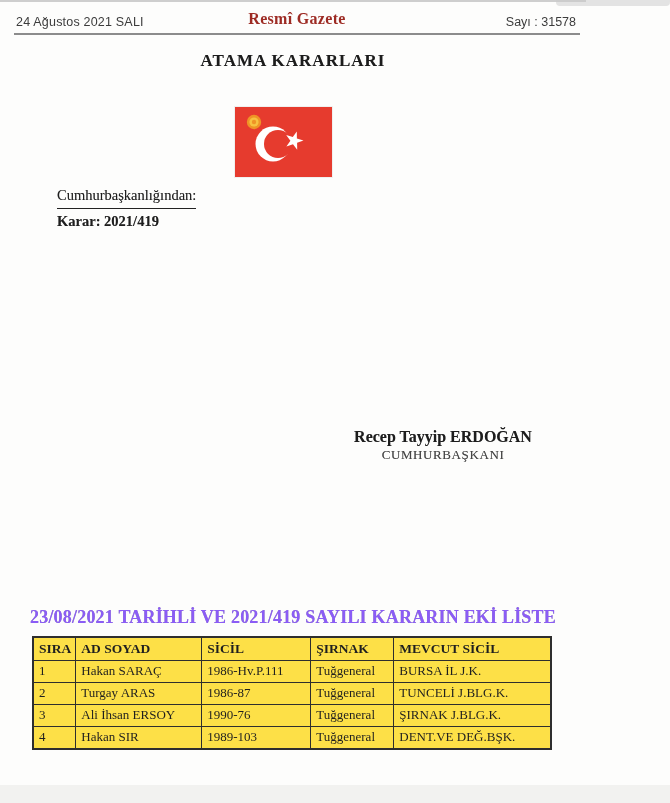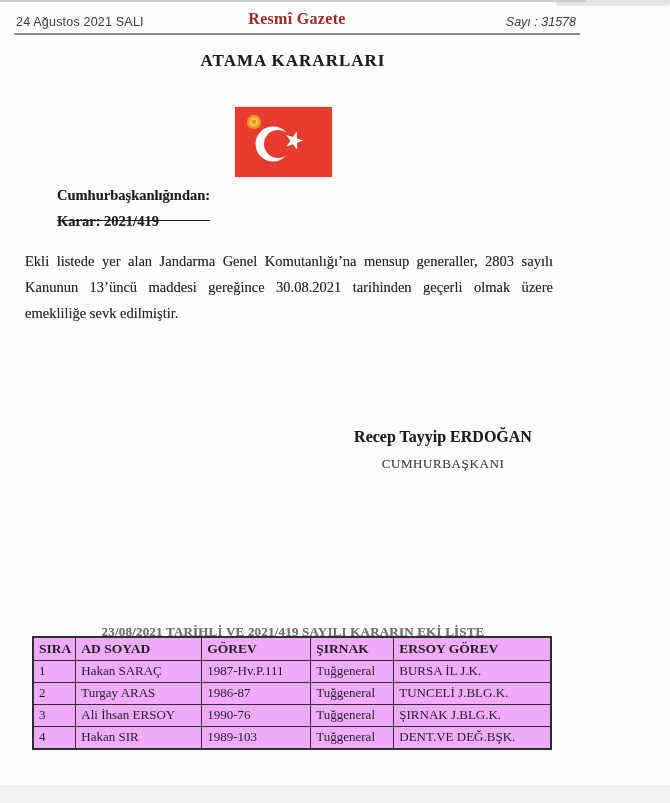--- a/index.html
+++ b/index.html
@@ -33,43 +33,43 @@
     position:absolute;left:2px;top:5px;
     font-size:12.5px;color:#3c3c3c;letter-spacing:.2px;
   }
   .masthead .gazette{
     position:absolute;left:0;right:0;top:0;text-align:center;
     font-family:"Liberation Serif", serif;
     font-size:16px;font-weight:bold;color:#9d2b24;letter-spacing:.3px;
   }
   .masthead .issue{
     position:absolute;right:4px;top:5px;
-    font-size:12.5px;color:#3c3c3c;font-style:italic;
+    font-size:12.5px;color:#3c3c3c;
   }
   .masthead-rule{
     position:absolute;left:14px;top:33px;width:566px;height:2px;
     background:#8c8c8c;
   }
   
   .section-title{
     position:absolute;left:0;top:51px;width:586px;text-align:center;
     font-size:17px;font-weight:bold;letter-spacing:1px;color:#1c1c1c;
     text-shadow:0 0 .5px rgba(30,30,30,.45);
   }
   
   .flag{
     position:absolute;left:235px;top:107px;width:97px;height:70px;
     box-shadow:0 0 0 1px rgba(0,0,0,.05);
   }
   
   .soft{ text-shadow:0 0 .5px rgba(30,30,30,.4); }
   .issuer{
     position:absolute;left:57px;top:187px;
-    font-size:14.5px;font-weight:bold;
-    border-bottom:1.5px solid #222;padding-bottom:16px;
+    font-size:14.5px;font-weight:normal;
+    border-bottom:1.5px solid #222;padding-bottom:4px;
   }
   .decree-number{
     position:absolute;left:57px;top:213px;
     font-size:14.5px;font-weight:bold;text-align:right;
   }
   .decree-body{
     position:absolute;left:25px;top:248px;width:528px;
     font-size:14.5px;line-height:26px;text-align:justify;color:#232323;
   }
   .decree-date{
@@ -77,32 +77,32 @@
     font-size:13.5px;color:#2a2a2a;
   }
   .signature{
     position:absolute;left:443px;top:428px;transform:translateX(-50%);
     text-align:center;white-space:nowrap;
   }
   .signature .name{
     font-size:16px;font-weight:bold;color:#1d1d1d;
   }
   .signature .role{
-    margin-top:10px;font-size:13px;color:#454545;letter-spacing:.6px;
+    margin-top:1px;font-size:13px;color:#454545;letter-spacing:.6px;
   }
   
   .annex-title{
     position:absolute;left:0;top:607px;width:586px;text-align:center;
-    font-size:13px;font-weight:bold;letter-spacing:.2px;color:#737373;margin-top:17px;
+    font-size:18px;font-weight:bold;letter-spacing:.2px;color:#8b5cf6;
   }
   table.annex{
     position:absolute;left:32px;top:636px;
     border-collapse:collapse;table-layout:fixed;
     font-size:13px;color:#1f1f1f;
-    background:#f0abfc;
+    background:#fde047;
   }
   table.annex th, table.annex td{
     border:1.5px solid #2e2e2e;
     padding:1px 4px 2px 5px;
     text-align:left;vertical-align:middle;
     overflow:hidden;white-space:nowrap;
     height:18px;
   }
   table.annex{ border:2px solid #2e2e2e; }
   table.annex th{
@@ -140,51 +140,50 @@
       <g>
         <circle cx="19" cy="15" r="7.2" fill="#ef9426"></circle>
         <circle cx="19" cy="15" r="4.6" fill="#f7c240"></circle>
         <circle cx="19" cy="15" r="2.2" fill="#ef9426"></circle>
       </g>
     </svg>
   </div>
 
   <div class="issuer soft">Cumhurbaşkanlığından:</div>
   <div class="decree-number soft">Karar: 2021/419</div>
-  <div class="decree-body soft">Ekli listede yer alan Jandarma Genel Komutanlığı’na mensup generaller, 2803 sayılı Kanunun 13’üncü maddesi gereğince 30.08.2021 tarihinden geçerli olmak üzere emekliliğe sevk edilmiştir.</div>
 
   <div class="signature">
     <div class="name soft">Recep Tayyip ERDOĞAN</div>
     <div class="role soft">CUMHURBAŞKANI</div>
   </div>
 
   <div class="annex-title soft">23/08/2021 TARİHLİ VE 2021/419 SAYILI KARARIN EKİ LİSTE</div>
 
   <table class="annex">
     <colgroup>
       <col class="c0">
         <col class="c1">
         <col class="c2">
         <col class="c3">
         <col class="c4">
     </colgroup>
     <thead>
       <tr>
         <th>SIRA</th>
         <th>AD SOYAD</th>
-        <th>GÖREV</th>
+        <th>SİCİL</th>
         <th>ŞIRNAK</th>
-        <th>ERSOY GÖREV</th>
+        <th>MEVCUT SİCİL</th>
       </tr>
     </thead>
     <tbody>
       <tr>
         <td>1</td>
         <td>Hakan SARAÇ</td>
-        <td>1987-Hv.P.111</td>
+        <td>1986-Hv.P.111</td>
         <td>Tuğgeneral</td>
         <td>BURSA İL J.K.</td>
       </tr>
       <tr>
         <td>2</td>
         <td>Turgay ARAS</td>
         <td>1986-87</td>
         <td>Tuğgeneral</td>
         <td>TUNCELİ J.BLG.K.</td>
       </tr>

